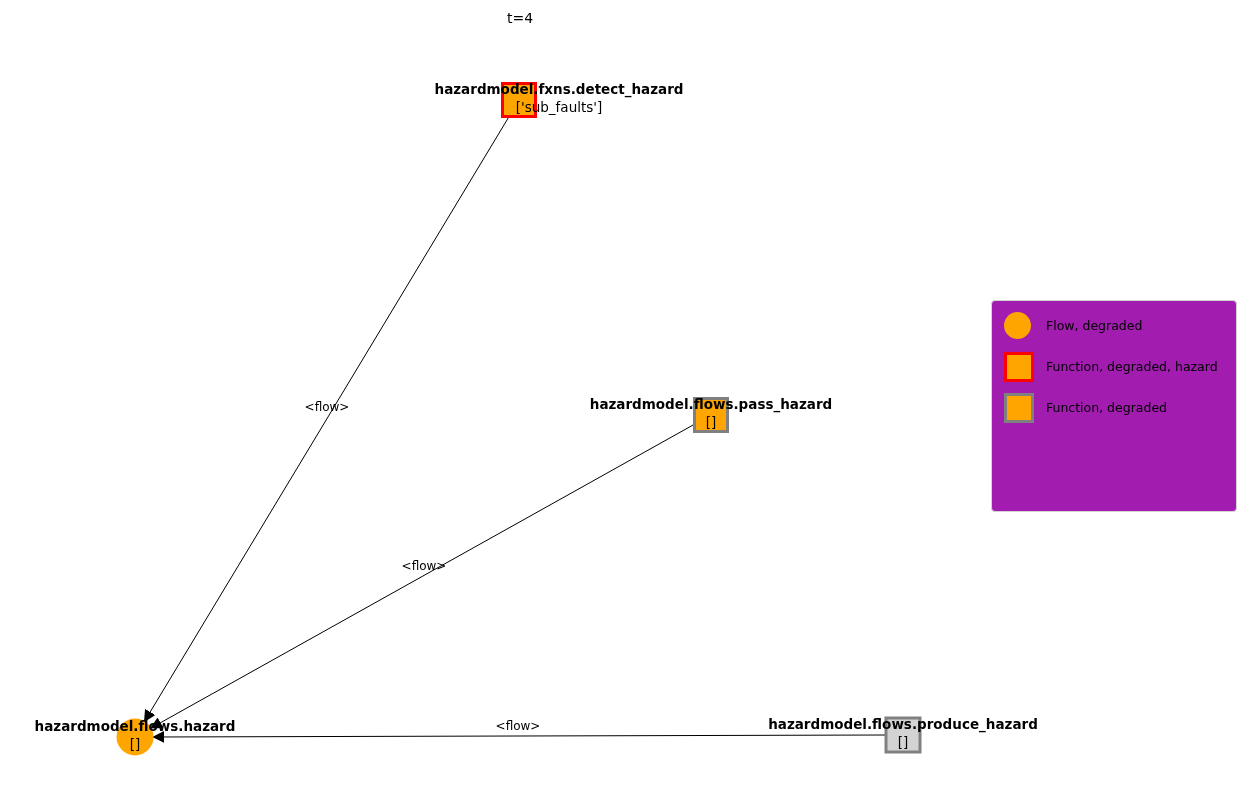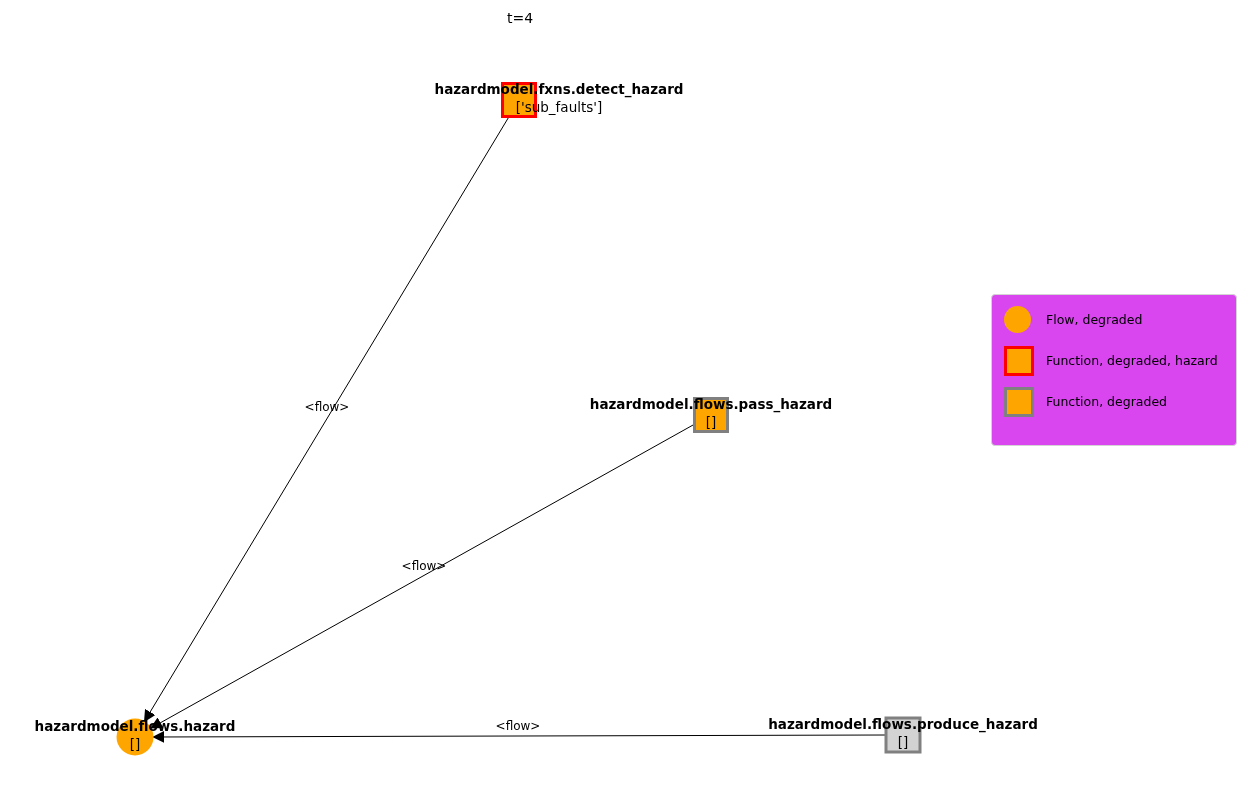--- a/index.html
+++ b/index.html
@@ -38,25 +38,25 @@
   .edge-label {
     position: absolute;
     transform: translate(-50%, -50%);
     font-size: 12px;
     white-space: nowrap;
     z-index: 2;
   }
   .legend {
     position: absolute;
     left: 991px;
-    top: 294px;
+    top: 300px;
     width: 246px;
-    height: 152px;
+    height: 212px;
     box-sizing: border-box;
-    background: #d946ef;
+    background: #a21caf;
     border: 1px solid #d4d4d4;
     border-radius: 4px;
     padding: 4px 12px;
     display: flex;
     flex-direction: column;
   }
   .legend-item {
     display: flex;
     align-items: center;
     height: 41px;

